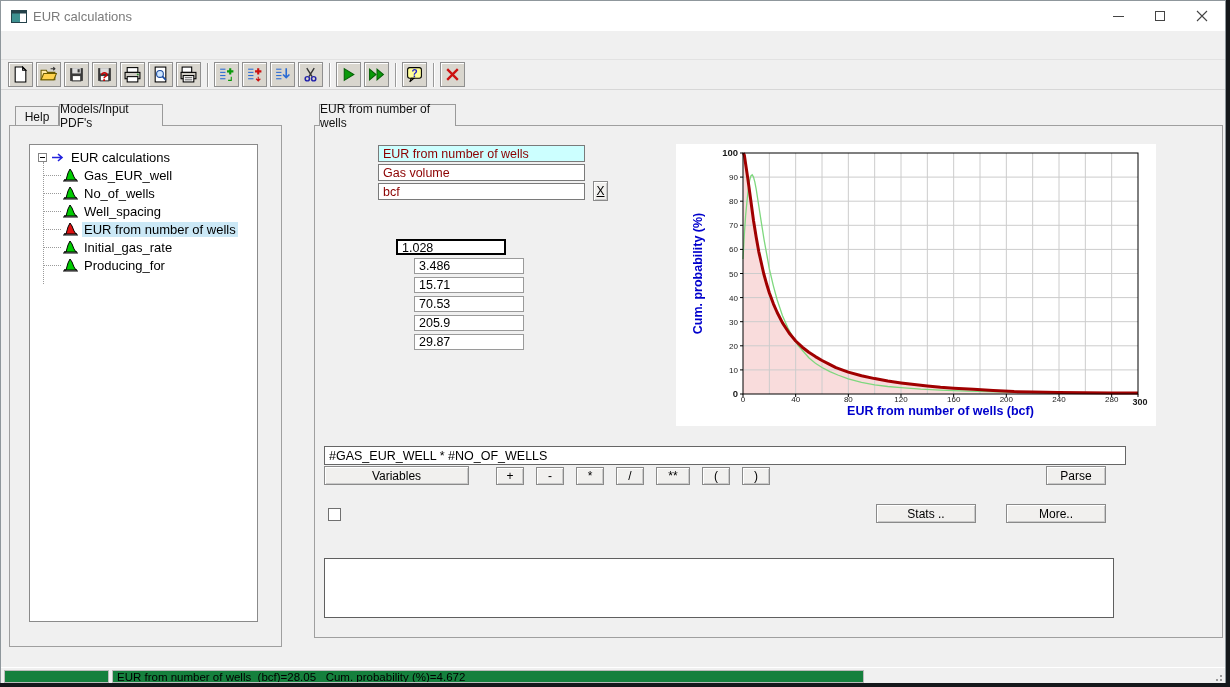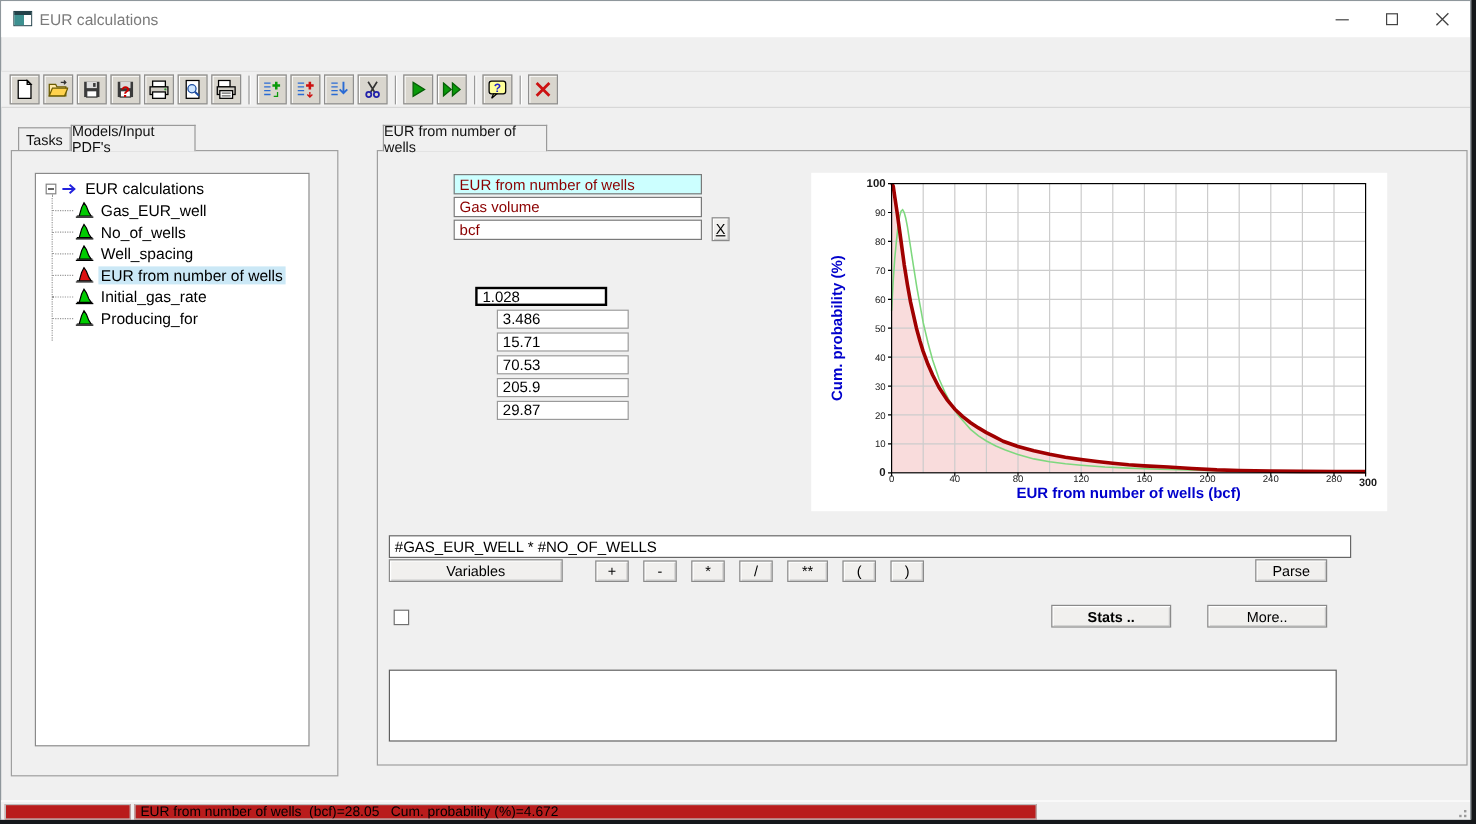--- a/index.html
+++ b/index.html
@@ -61,21 +61,21 @@
   .checkbox { position:absolute; left:327px; top:507px; width:13px; height:13px; background:#fff;
               border:1px solid #707070; z-index:4; }
   #equation-field { position:absolute; left:323px; top:445px; width:802px; height:19px; border:1px solid #666;
                     background:#fff; font-size:12.5px; color:#000; padding:2px 4px; white-space:pre; z-index:4; }
   #comments-area { position:absolute; left:323px; top:557px; width:790px; height:60px; border:1px solid #5f5f5f;
                    background:#fff; resize:none; font-family:"Liberation Sans",sans-serif; z-index:4; }
   
   #chart { position:absolute; left:675px; top:143px; width:480px; height:282px; background:#fff; z-index:4; }
   
   .statusbar { position:absolute; left:0; top:666px; width:1224px; height:16px; background:#f0f0f0; border-top:1px solid #ffffff; }
-  .scell { position:absolute; top:2px; height:13px; background:#b91c1c; border:1px solid #bbbbbb;
+  .scell { position:absolute; top:2px; height:13px; background:#15803d; border:1px solid #bbbbbb;
            font-size:11.5px; line-height:11px; color:#000; padding:1px 4px; white-space:pre; overflow:hidden; }
   #scell-blank { left:3px; width:105px; }
   #scell-text { left:111px; width:752px; }
   .grip { position:absolute; right:2px; top:4px; }
 </style>
 </head>
 <body>
 
 <div id="stage">
   <div class="window">
@@ -221,21 +221,21 @@
           </svg>
         </div>
         <div class="tsep"></div>
         <div class="tbtn">
           <svg viewBox="0 0 16 16">
             <path d="M3,3 L13,13 M13,3 L3,13" stroke="#cc1111" stroke-width="2.2"></path>
           </svg>
         </div>
       </div>
 
-    <div class="tab inactive" style="left:14px; top:105px; width:44px; height:20px;">Tasks</div>
+    <div class="tab inactive" style="left:14px; top:105px; width:44px; height:20px;">Help</div>
     <div class="tab active" style="left:58px; top:103px; width:104px; height:22px;">Models/Input PDF's</div>
     <div class="groupbox" style="left:8px; top:124px; width:273px; height:522px;"></div>
 
     <div id="treebox">
       <div id="tree-vline"></div>
     <div class="trow root">
           <span class="expander"></span>
           <svg class="ticon" width="14" height="11" viewBox="0 0 14 11">
             <path d="M1,5.5 H10 M7,2 L11,5.5 L7,9" stroke="#2222dd" stroke-width="1.6" fill="none"></path>
           </svg>
@@ -392,21 +392,21 @@
         <div class="btn opbtn">*</div>
         <div class="btn opbtn">/</div>
         <div class="btn opbtn wide">**</div>
         <div class="btn opbtn">(</div>
         <div class="btn opbtn">)</div>
       </div>
     <div class="btn" style="left:1045px; top:465px; width:60px; height:19px;">Parse</div>
 
     <div class="checkbox"></div>
     <div class="lbl" style="left:347px; top:507px;">No unit conversions</div>
-    <div class="btn" style="left:875px; top:503px; width:100px; height:19px;font-weight:bold;">Stats ..</div>
+    <div class="btn" style="left:875px; top:503px; width:100px; height:19px;">Stats ..</div>
     <div class="btn" style="left:1005px; top:503px; width:100px; height:19px;">More..</div>
 
     <div class="lbl" style="left:325px; top:541px;">Comments:</div>
     <textarea id="comments-area" style=""></textarea>
 
     <div class="statusbar">
       <div class="scell" id="scell-blank"></div>
       <div class="scell" id="scell-text">EUR from number of wells  (bcf)=28.05   Cum. probability (%)=4.672</div>
       <svg class="grip" width="10" height="10">
         <g fill="#9a9a9a">

